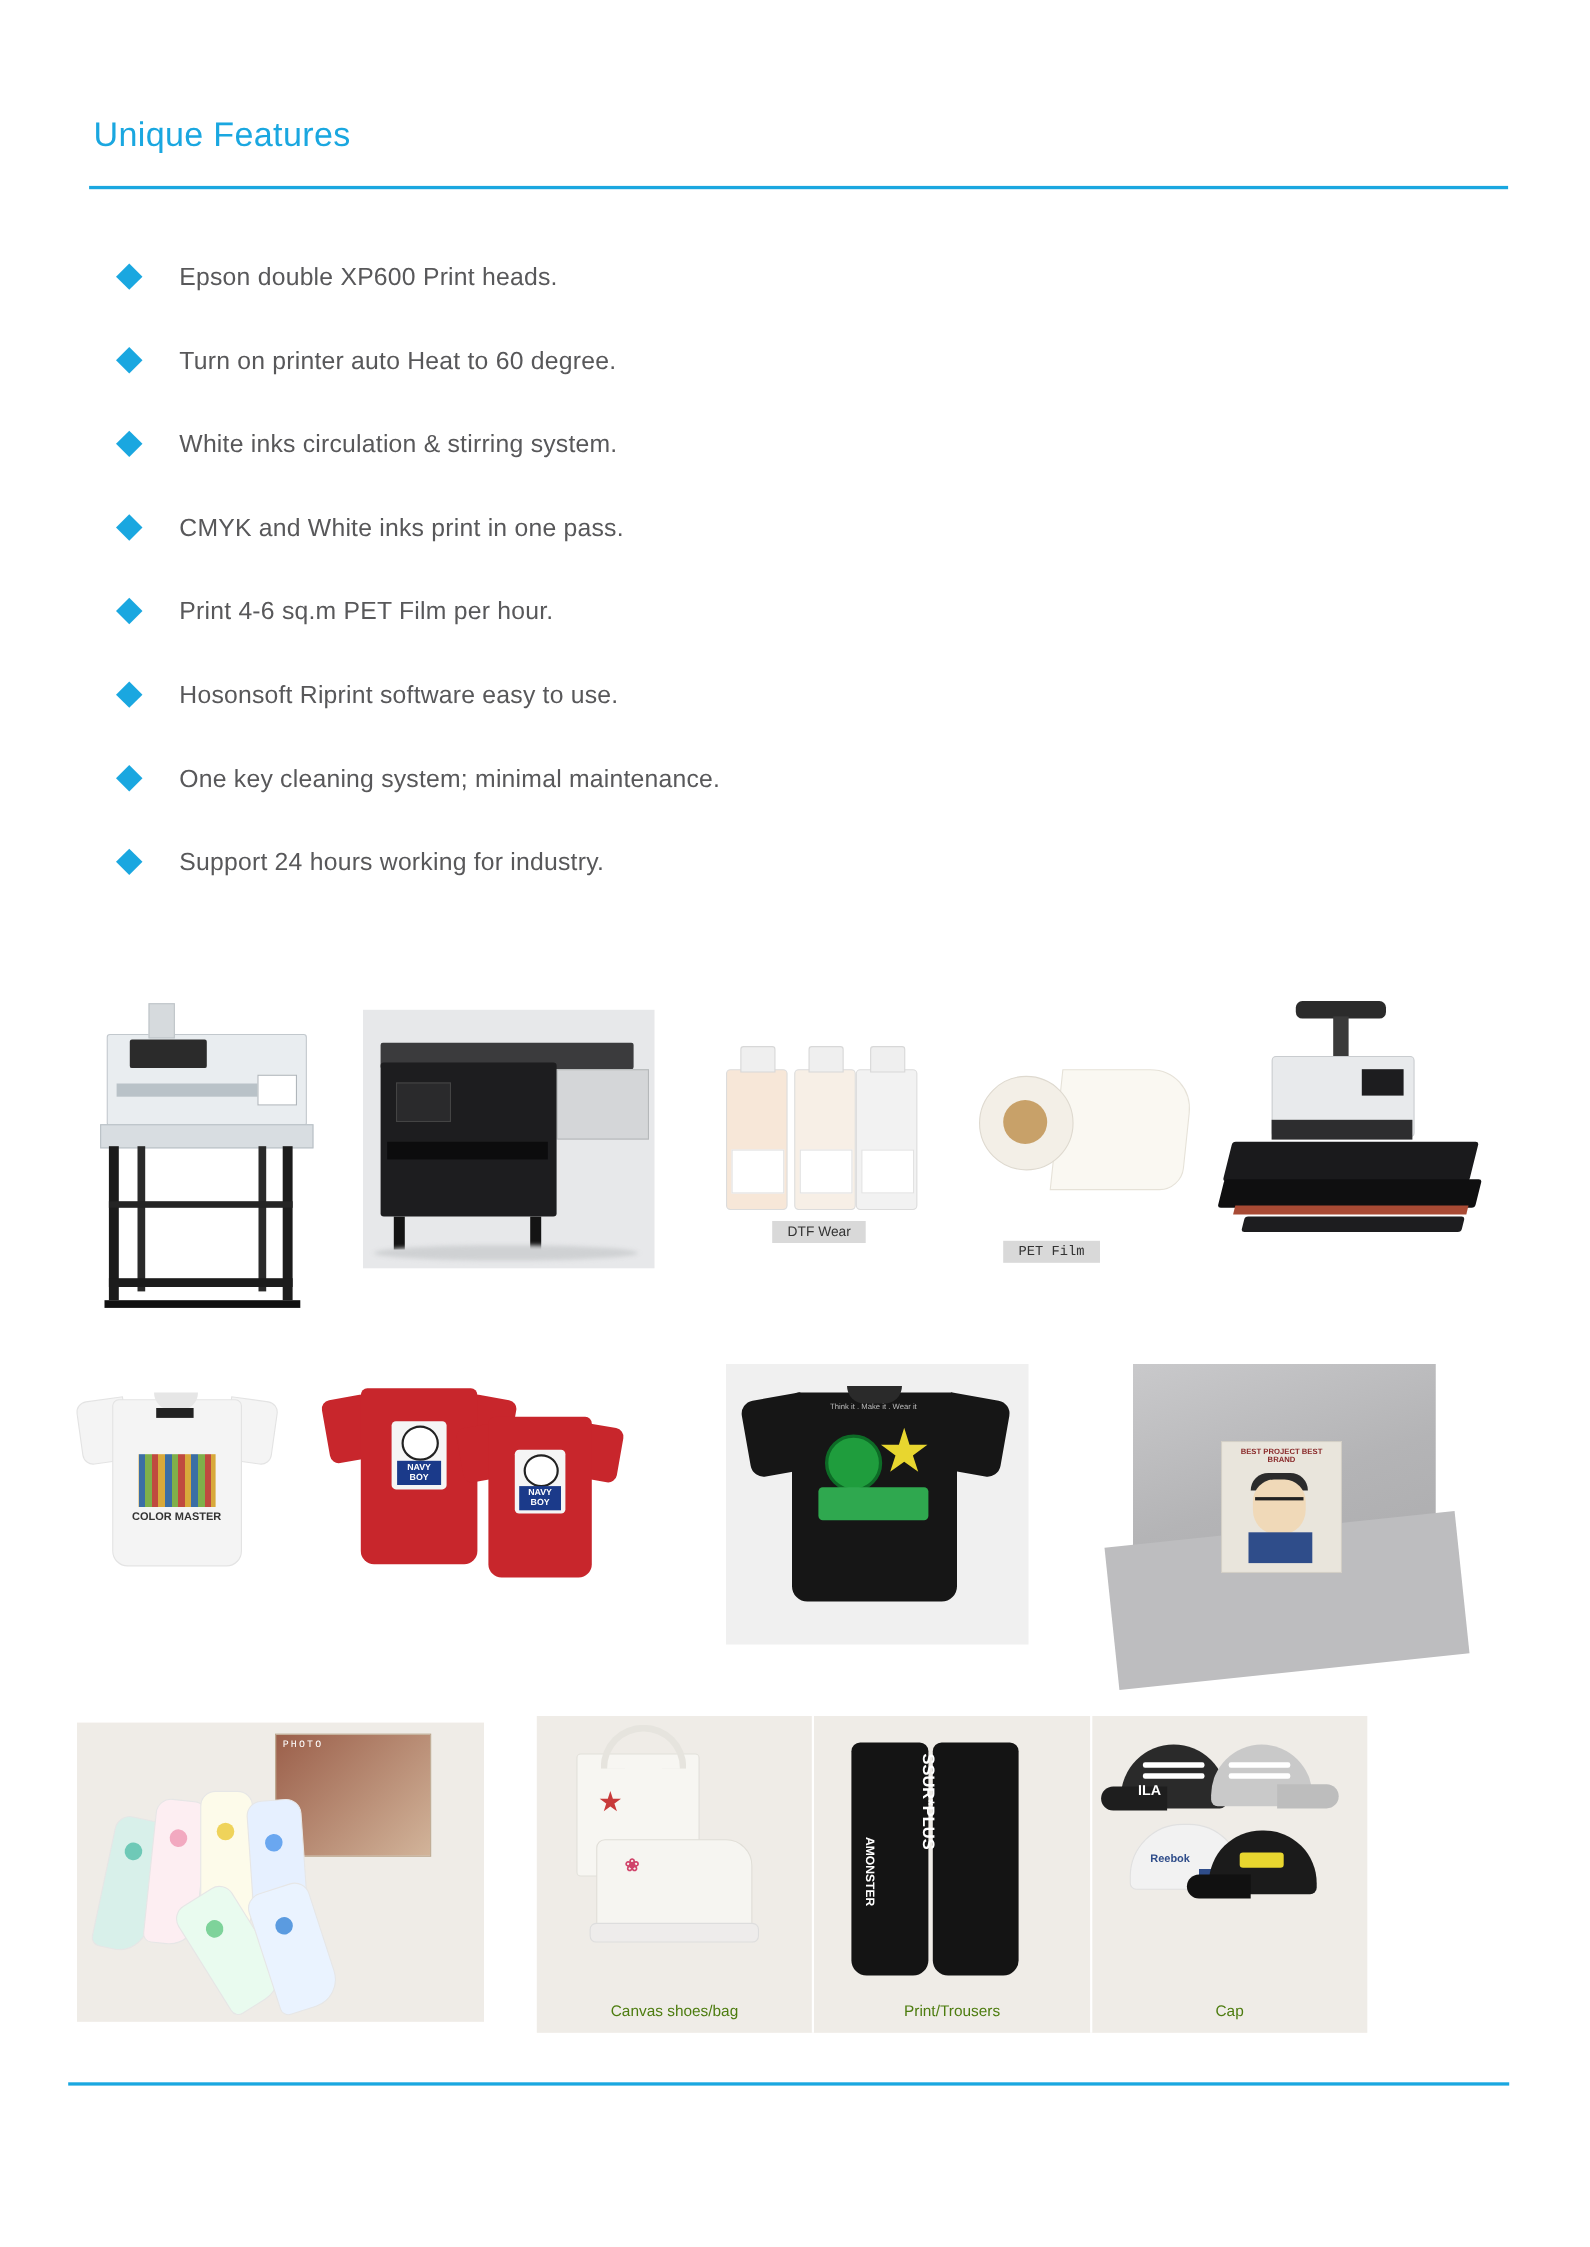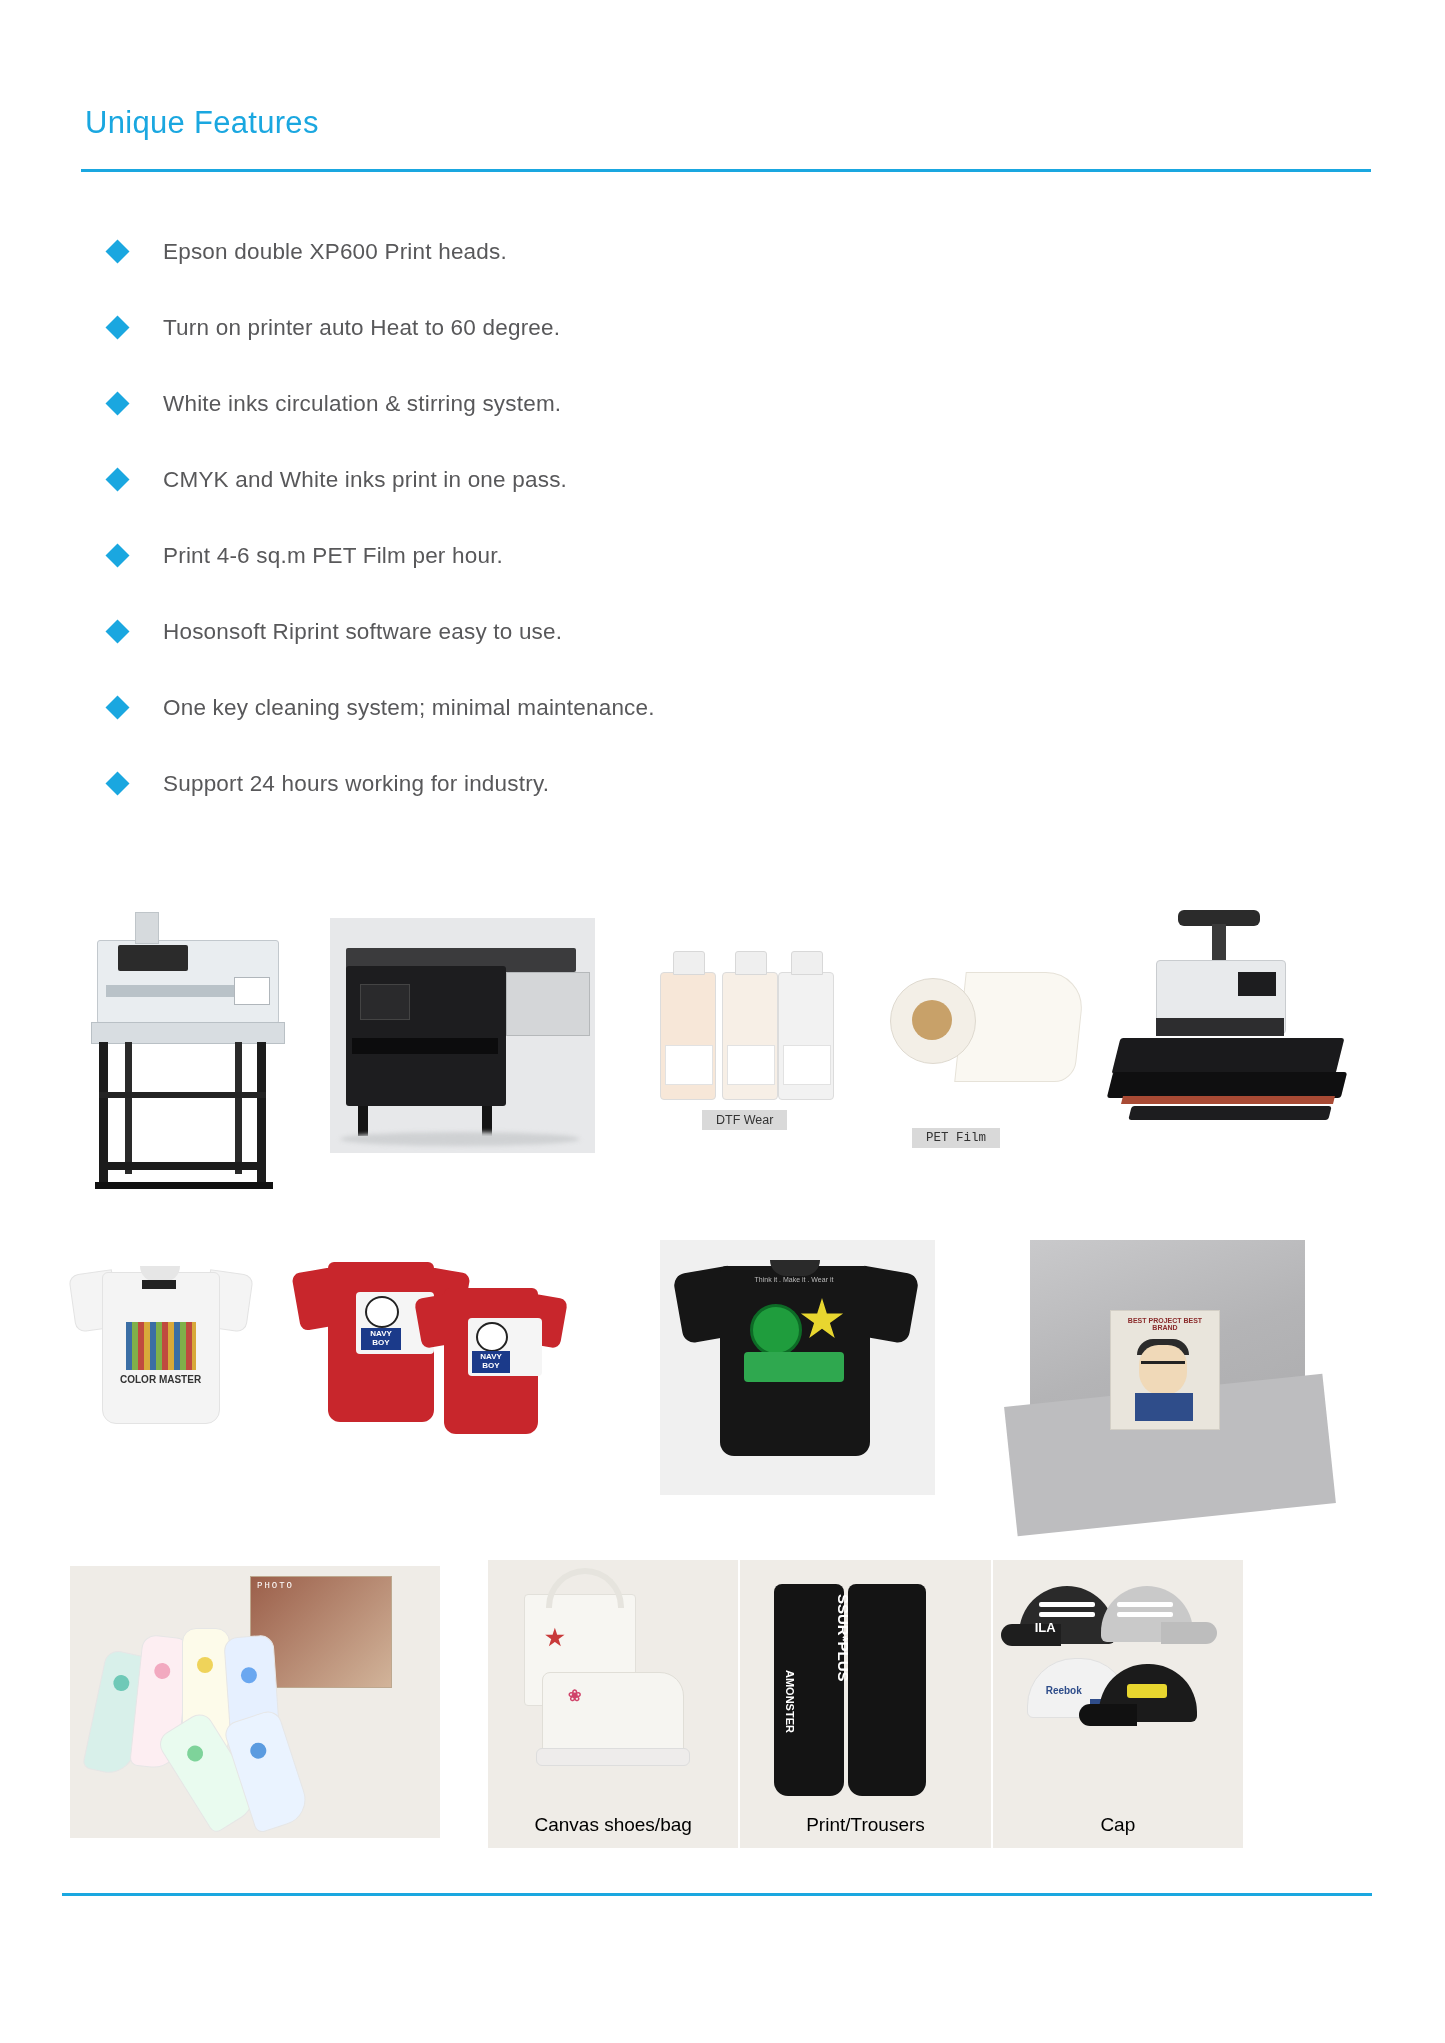--- a/index.html
+++ b/index.html
@@ -146,21 +146,21 @@
   .white-tee .tee-body, .white-tee .tee-sleeve-l, .white-tee .tee-sleeve-r { background:#f4f4f4; border:1px solid #e3e3e3;}
   .wt-print { position:absolute; left:46px; top:68px; width:70px; height:48px; background: repeating-linear-gradient(90deg,#3b6ea5 0 6px,#7fb04a 6px 12px,#c04a3f 12px 18px,#d8a93a 18px 24px);} 
   .wt-text { position:absolute; left:40px; top:120px; width:84px; text-align:left; font-size:10px; color:#333; font-weight:bold;}
   .wt-tag { position:absolute; left:62px; top:26px; width:34px; height:9px; background:#222;}
 
   .red-tees { position:absolute; left:300px; top:8px; width:260px; height:215px;}
   .rt1 { position:absolute; left:0; top:0; width:160px; height:200px;}
   .rt2 { position:absolute; left:120px; top:30px; width:140px; height:180px;}
   .rt-body { position:absolute; background:#c8262c; border-radius:6px 6px 12px 12px;}
   .rt-sleeve { position:absolute; background:#c8262c; border-radius:8px;}
-  .panda { position:absolute; background:#f5f5f5; border-radius:4px;padding-left:28px;}
+  .panda { position:absolute; background:#f5f5f5; border-radius:4px;}
   .panda-face { position:absolute; background:#fff; border-radius:50%; border:2px solid #222;}
   .panda-txt { position:absolute; background:#1b3a8a; color:#fff; font-size:8px; text-align:center; font-weight:bold; line-height:1.1; padding:2px 0;}
 
   .black-tee { position:absolute; left:660px; top:0px; width:275px; height:255px; background:#f0f0f0;}
   .bt-body { position:absolute; left:60px; top:26px; width:150px; height:190px; background:#161616; border-radius:6px 6px 14px 14px;}
   .bt-sl { position:absolute; left:18px; top:30px; width:56px; height:70px; background:#161616; border-radius:12px 0 18px 12px; transform:rotate(-10deg);}
   .bt-sr { position:absolute; left:198px; top:30px; width:56px; height:70px; background:#161616; border-radius:0 12px 12px 18px; transform:rotate(10deg);}
   .bt-collar { position:absolute; left:110px; top:20px; width:50px; height:16px; background:#2a2a2a; border-radius:0 0 24px 24px;}
   .bt-art1 { position:absolute; left:90px; top:64px; width:46px; height:46px; border-radius:50%; background:#1f9d3d; border:3px solid #0d6b26;}
   .bt-art2 { position:absolute; left:140px; top:58px; width:44px; height:44px; background:#e8d62f; clip-path: polygon(50% 0,61% 35%,98% 35%,68% 57%,79% 91%,50% 70%,21% 91%,32% 57%,2% 35%,39% 35%);}
@@ -181,21 +181,21 @@
   #row3 { position:absolute; left:0; top:1560px; width:1445px; height:300px;}
   .socks { position:absolute; left:70px; top:6px; width:370px; height:272px; background:#efece7;}
   .mag { position:absolute; left:180px; top:10px; width:140px; height:110px; background:linear-gradient(135deg,#9b5f4a,#d2b49a); border:1px solid #bda88f;font-family:Liberation Mono, monospace;}
   .mag-txt { position:absolute; left:6px; top:4px; font-size:9px; color:#fff; letter-spacing:2px;}
   .sock { position:absolute; background:#fafafa; border:1px solid #e6e6e6; border-radius:14px 14px 26px 8px;}
   .flower { position:absolute; width:16px; height:16px; border-radius:50%;}
 
   .panels { position:absolute; left:488px; top:0px; width:755px; height:288px; background:#efece7; display:flex;}
   .panel { position:relative; flex:1; border-right:2px solid #ffffff;}
   .panel:last-child { border-right:none; }
-  .panel-label { position:absolute; bottom:12px; left:0; width:100%; text-align:center; font-size:19px; color:#000000;}
+  .panel-label { position:absolute; bottom:12px; left:0; width:100%; text-align:center; font-size:14px; color:#4d7c0f;}
 
   .bag { position:absolute; left:36px; top:34px; width:110px; height:110px; background:#f7f6f2; border:1px solid #e2e0da; border-radius:4px;}
   .bag-handle { position:absolute; left:58px; top:8px; width:66px; height:34px; border:6px solid #e6e4de; border-bottom:none; border-radius:40px 40px 0 0; background:transparent;}
   .bag-art { position:absolute; left:20px; top:30px; width:70px; height:62px; color:#c83a3a; font-size:22px; font-weight:bold;}
   .shoe { position:absolute; left:54px; top:112px; width:140px; height:84px; background:#f6f5f1; border:1px solid #e0ded7; border-radius:8px 24px 6px 6px;}
   .shoe-sole { position:absolute; left:48px; top:188px; width:152px; height:16px; background:#eeeceb; border:1px solid #ddd; border-radius:6px;}
   .shoe-art { position:absolute; left:80px; top:126px; width:60px; height:48px; color:#d0436a; font-size:16px; font-weight:bold;}
 
   .pant-l { position:absolute; left:34px; top:24px; width:70px; height:212px; background:#141414; border-radius:8px 8px 14px 14px;}
   .pant-r { position:absolute; left:108px; top:24px; width:78px; height:212px; background:#141414; border-radius:8px 8px 14px 14px;}

